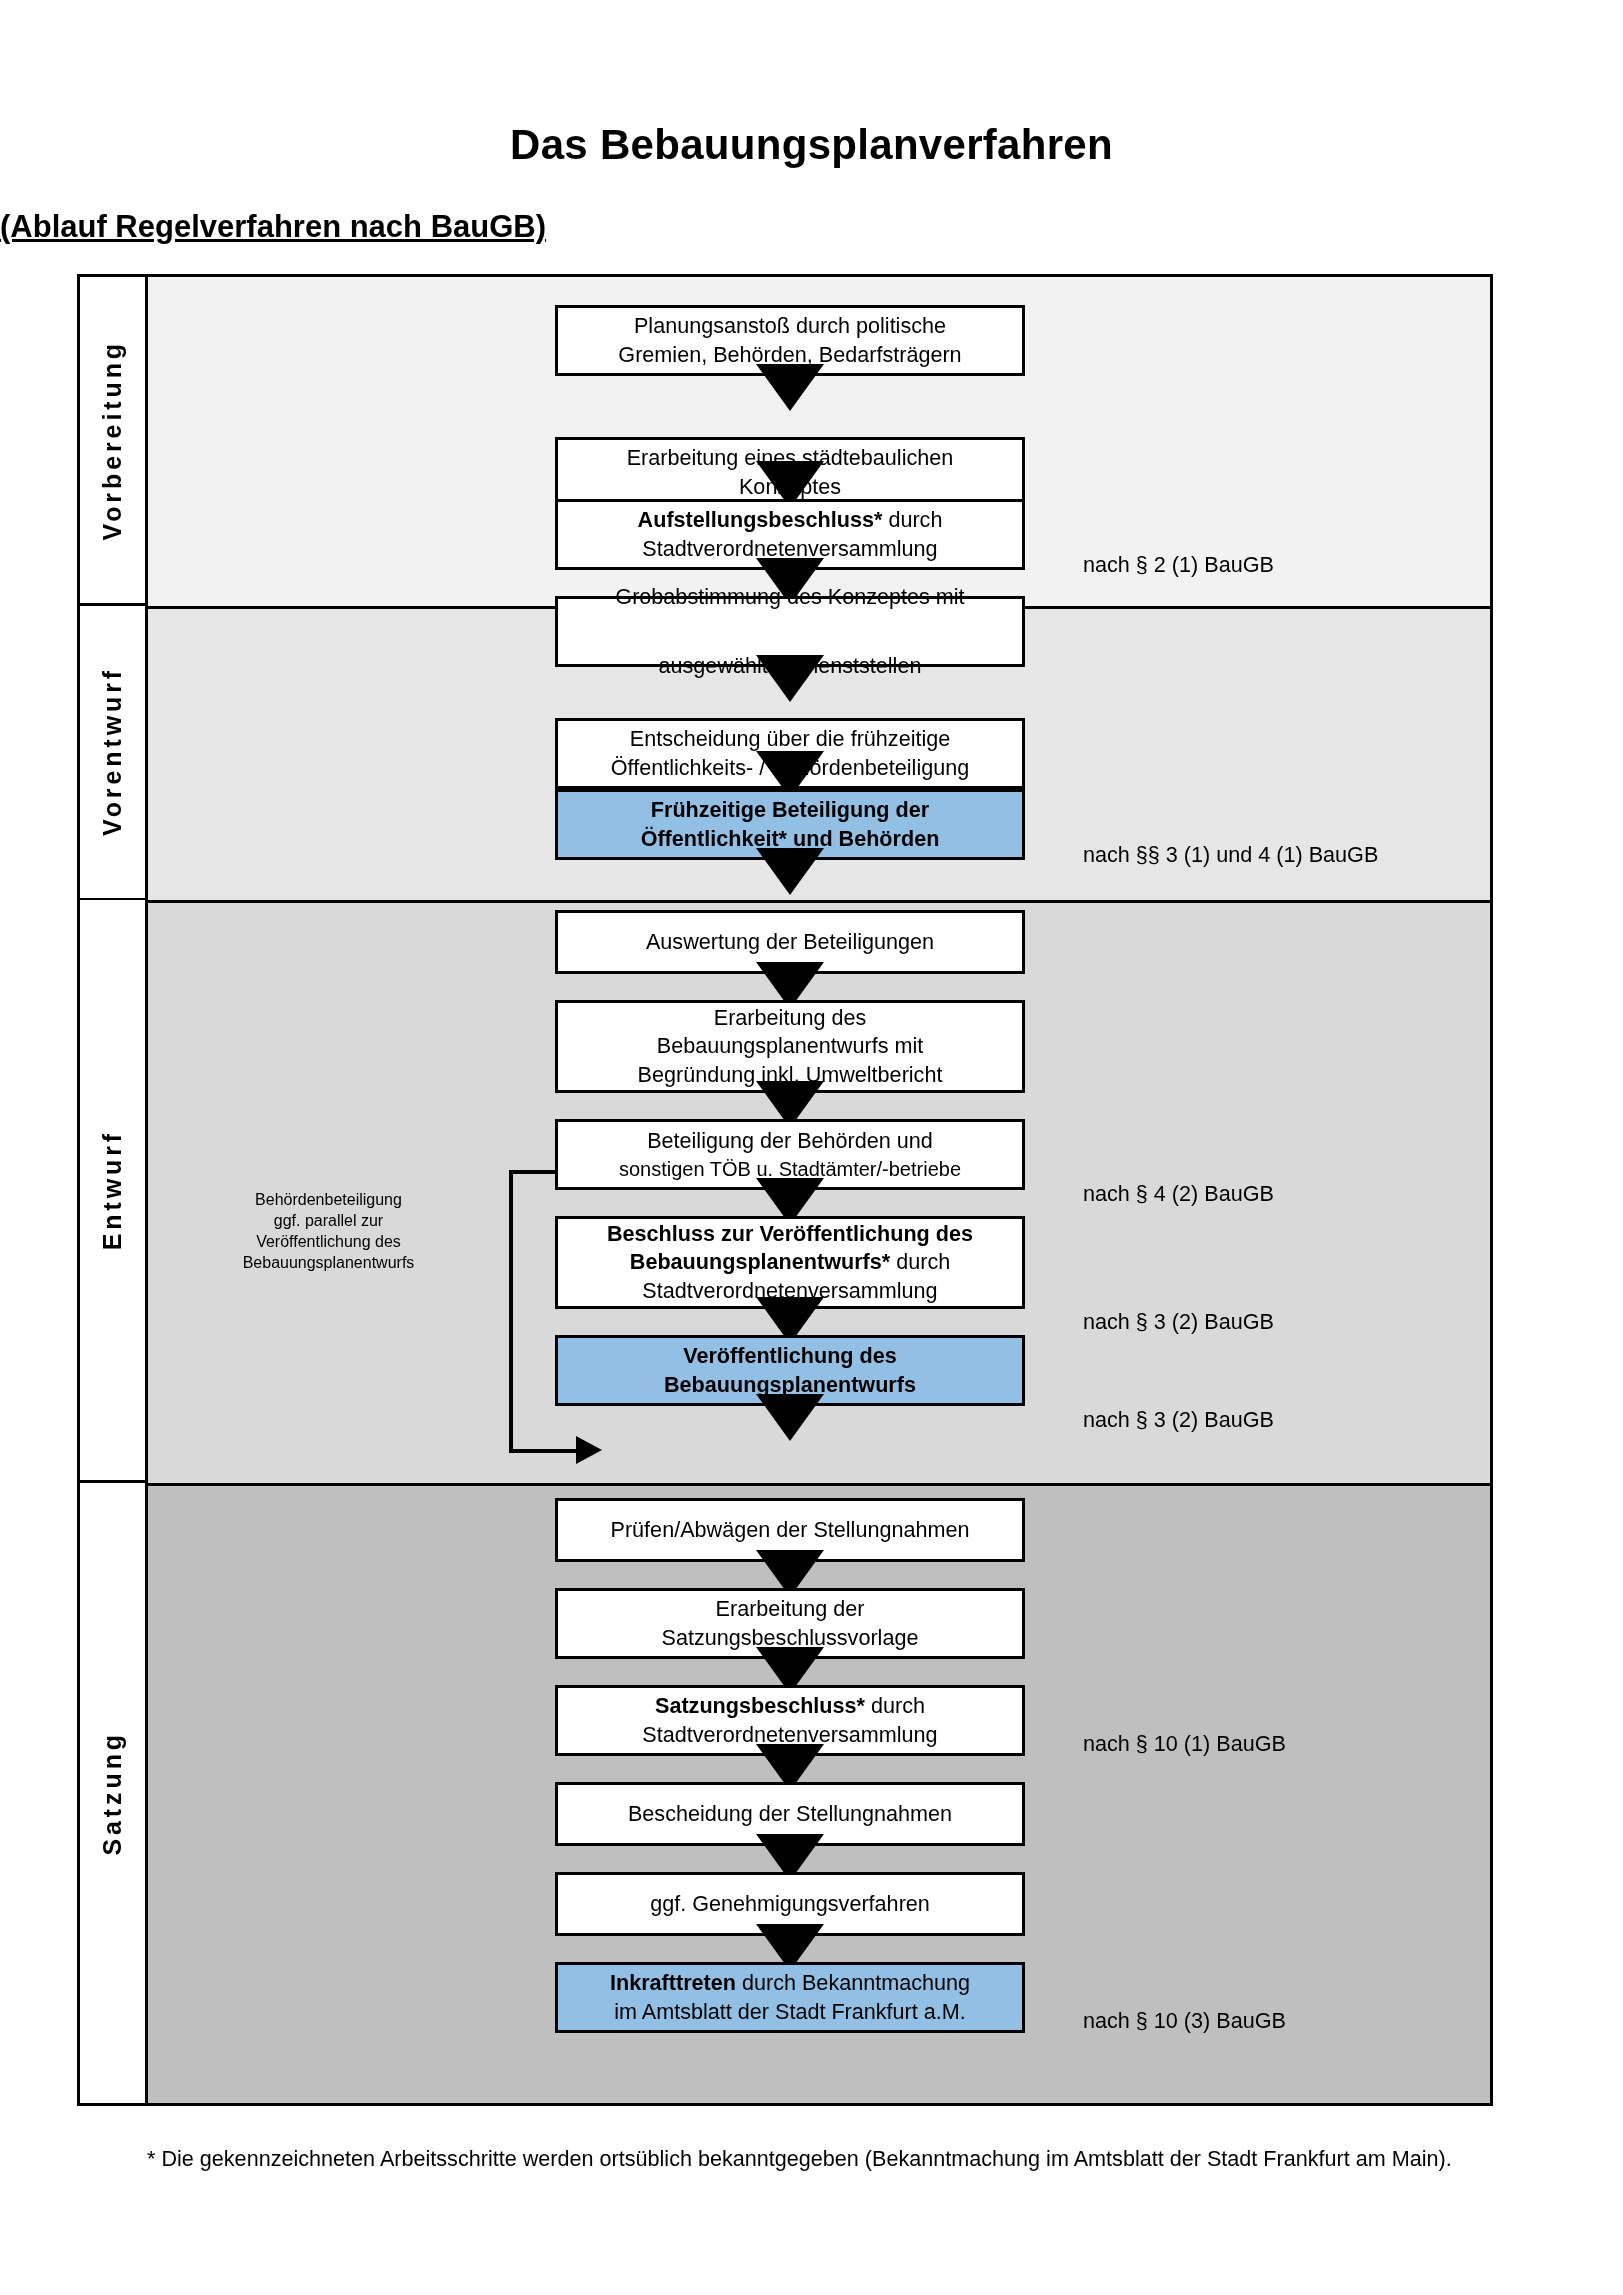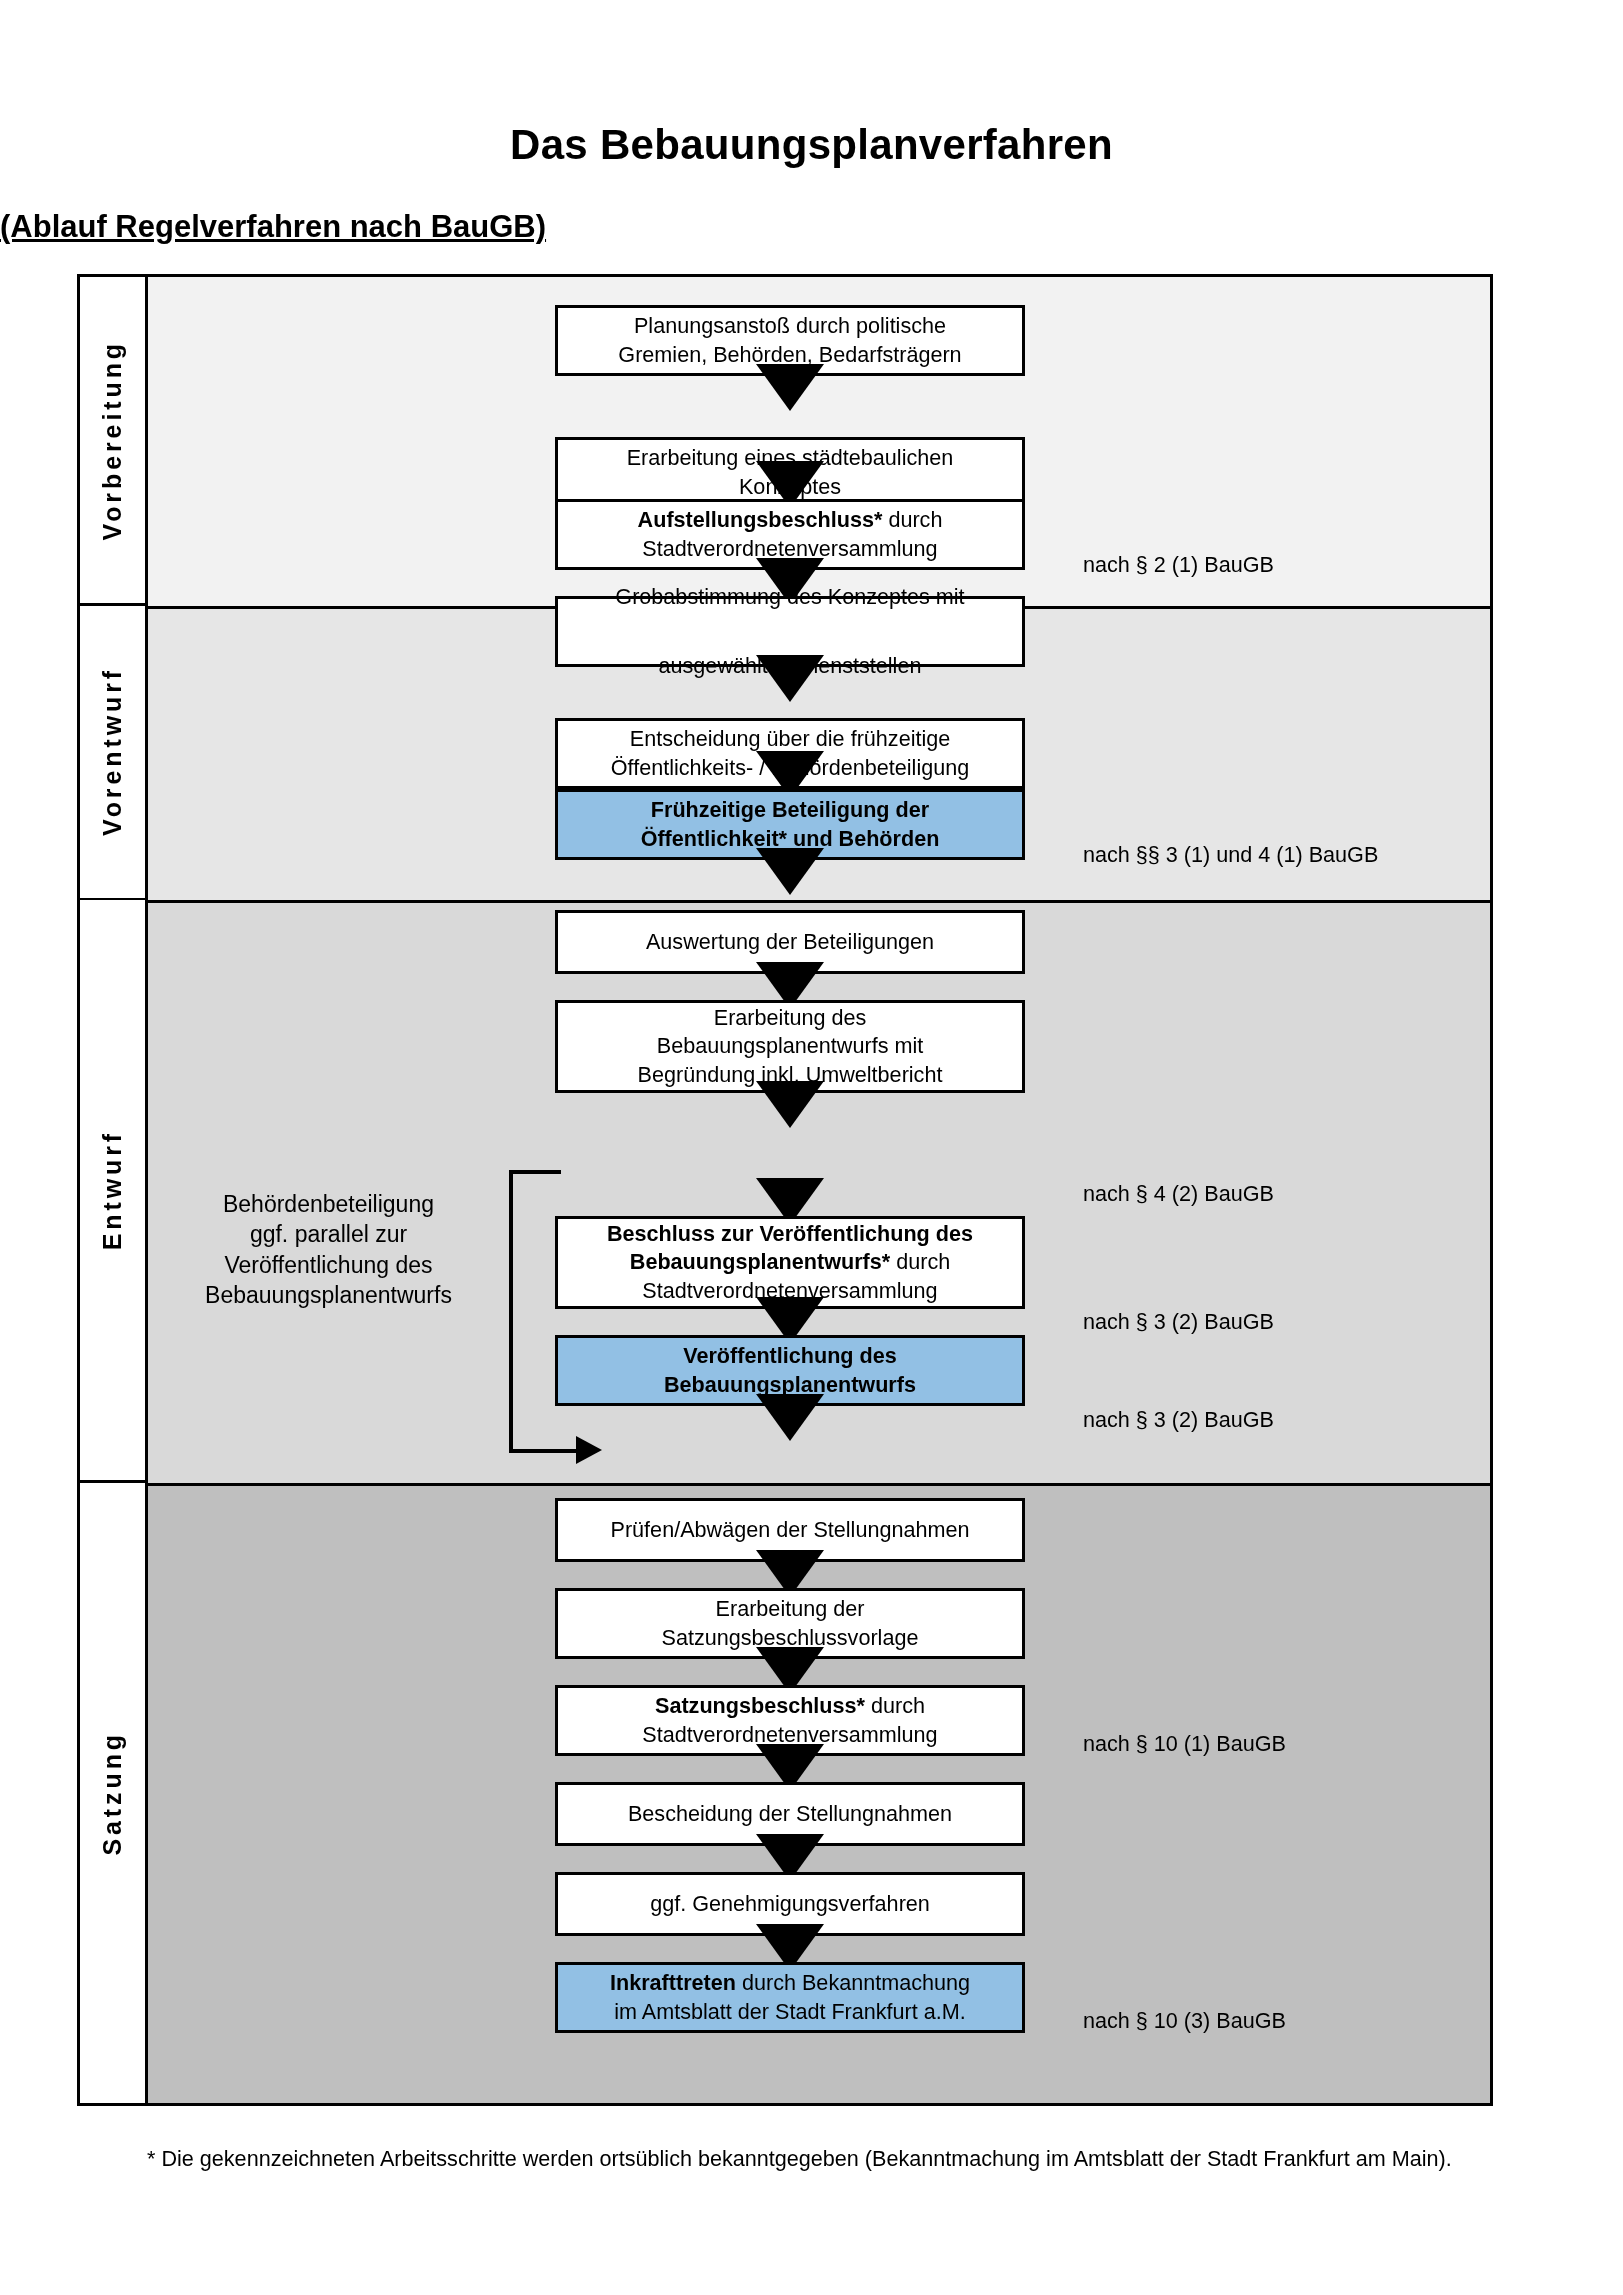--- a/index.html
+++ b/index.html
@@ -58,21 +58,21 @@
 
   
   .arrow{
     position:absolute;width:0;height:0;
     border-left:34px solid transparent;border-right:34px solid transparent;
     border-top:47px solid #000;
   }
 
   
   .sideNote{
-    position:absolute;text-align:center;font-size:23px;line-height:1.32;
+    position:absolute;text-align:center;font-size:16px;line-height:1.32;
   }
   .sideNote .ln{display:block;white-space:nowrap;}
   .conn{position:absolute;background:#000;}
   .connArrowHead{
     position:absolute;width:0;height:0;
     border-top:14.4px solid transparent;border-bottom:14.4px solid transparent;
     border-left:26px solid #000;
   }
 
   
@@ -173,20 +173,24 @@
   </div>
   <div class="arrow" style="left:756px;top:962px;"></div>
 
   <div class="node" style="left:555px;top:1000px;width:470px;height:93px;">
     <span class="ln">Erarbeitung des</span>
     <span class="ln">Bebauungsplanentwurfs mit</span>
     <span class="ln">Begründung inkl. Umweltbericht</span>
   </div>
   <div class="arrow" style="left:756px;top:1081px;"></div>
 
+  <div class="node" style="left:555px;top:1119px;width:470px;height:71px;">
+    <span class="ln">Beteiligung der Behörden und</span>
+    <span class="ln" style="font-size:20px;">sonstigen TÖB u. Stadtämter/-betriebe</span>
+  </div>
   <div class="arrow" style="left:756px;top:1178px;"></div>
 
   <div class="node" style="left:555px;top:1216px;width:470px;height:93px;">
     <span class="ln b">Beschluss zur Veröffentlichung des</span>
     <span class="ln"><b class="b">Bebauungsplanentwurfs*</b><span> durch</span></span>
     <span class="ln">Stadtverordnetenversammlung</span>
   </div>
   <div class="arrow" style="left:756px;top:1297px;"></div>
 
   <div class="node blue" style="left:555px;top:1335px;width:470px;height:71px;">

